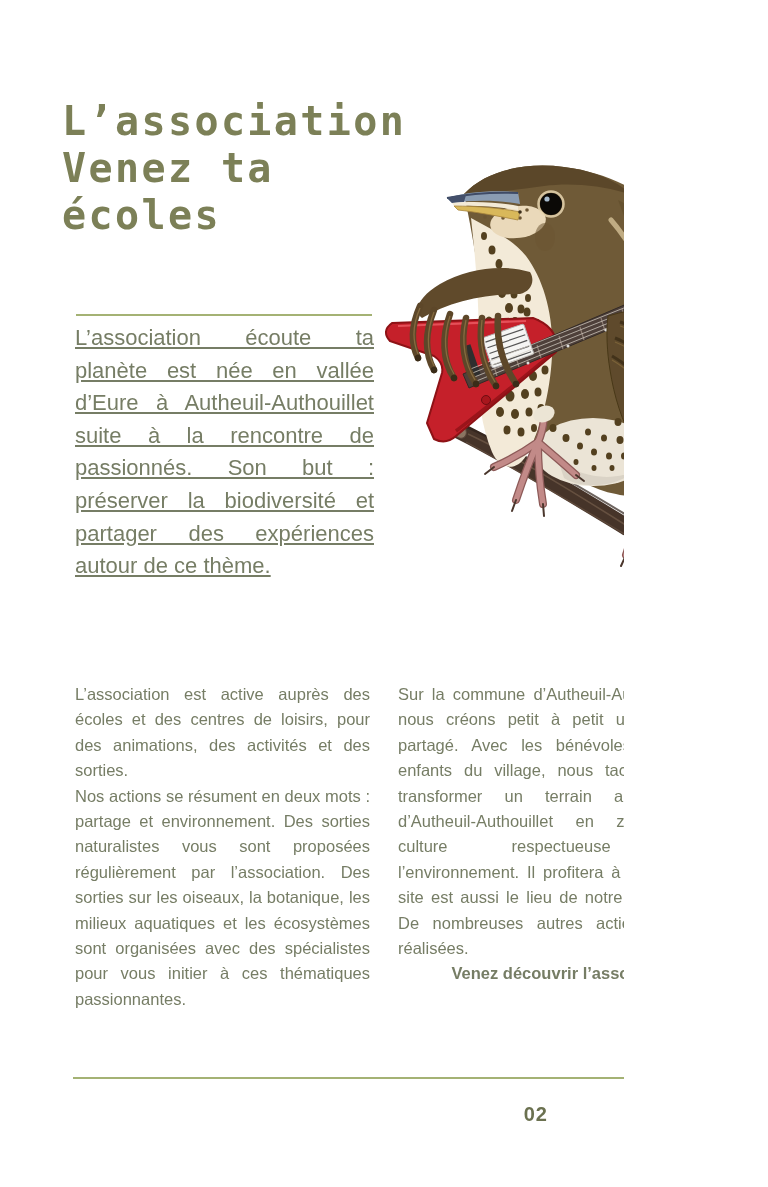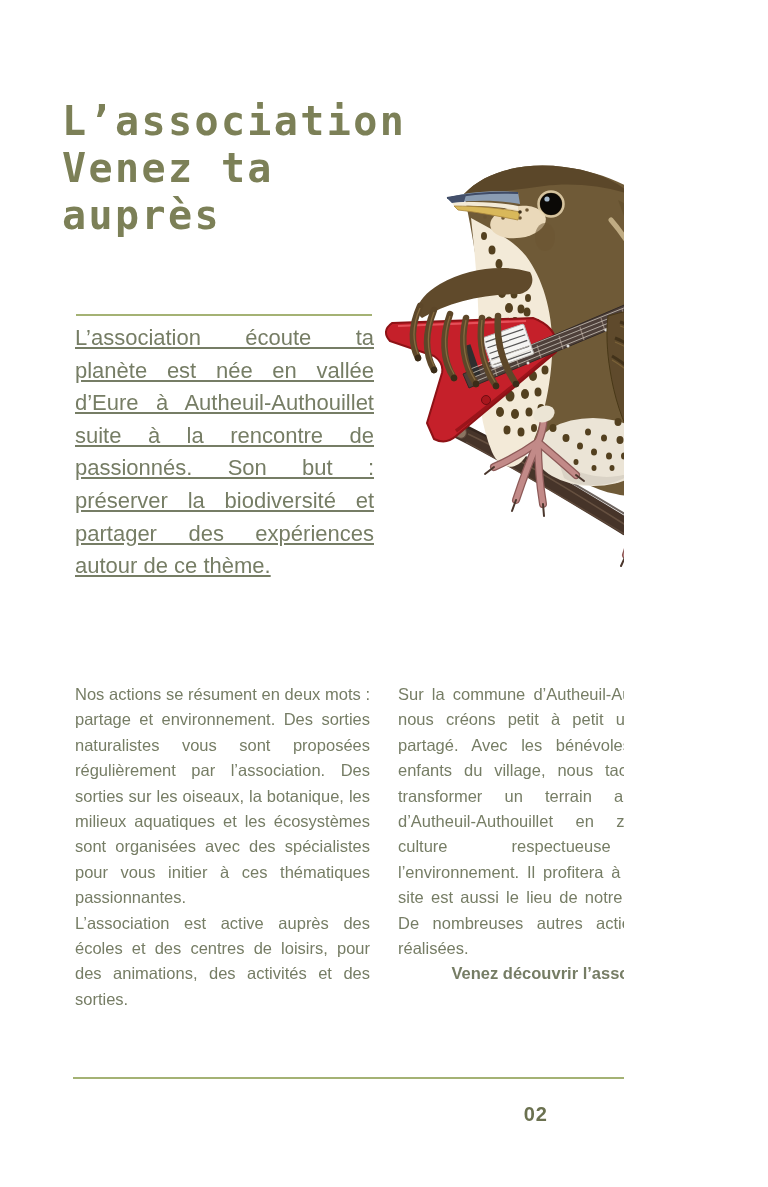--- a/index.html
+++ b/index.html
@@ -38,21 +38,21 @@
   .illustration{position:absolute;left:368px;top:160px;width:400px;height:470px;}
 </style>
 </head>
 <body>
 
 <div class="page">
 
   <h1 class="heading">
     <span>L’association</span>
     <span>Venez ta</span>
-    <span>auprès</span>
+    <span>écoles</span>
   </h1>
 
   <div class="rule rule-top"></div>
 
   <p class="intro">L’association écoute ta planète est née en vallée d’Eure à Autheuil-Authouillet suite à la rencontre de passionnés. Son but : préserver la biodiversité et partager des expériences autour de ce thème.</p>
 
   <svg class="illustration" viewBox="0 0 400 470" xmlns="http://www.w3.org/2000/svg">
 
     <g>
       <path d="M90,270 C150,300 230,350 300,392 C340,414 368,430 392,448" fill="none" stroke="#463429" stroke-width="17" stroke-linecap="round"></path>
@@ -306,22 +306,22 @@
     </g>
     <g>
       <ellipse cx="176" cy="254" rx="11" ry="8" transform="rotate(-20 176 254)" fill="#ece5d5"></ellipse>
       <ellipse cx="280" cy="262" rx="12" ry="9" transform="rotate(10 280 262)" fill="#dcd5c6"></ellipse>
       <ellipse cx="302" cy="300" rx="16" ry="9" transform="rotate(35 302 300)" fill="#efe8d8"></ellipse>
     </g>
   </svg>
 
   <div class="cols">
     <div class="col">
+      <p>L’association est active auprès des écoles et des centres de loisirs, pour des animations, des activités et des sorties.</p>
       <p>Nos actions se résument en deux mots : partage et environnement. Des sorties naturalistes vous sont proposées régulièrement par l’association. Des sorties sur les oiseaux, la botanique, les milieux aquatiques et les écosystèmes sont organisées avec des spécialistes pour vous initier à ces thématiques passionnantes.</p>
-      <p>L’association est active auprès des écoles et des centres de loisirs, pour des animations, des activités et des sorties.</p>
     </div>
     <div class="col">
       <p>Sur la commune d’Autheuil-Authouillet, nous créons petit à petit un verger partagé. Avec les bénévoles et les enfants du village, nous tachons de transformer un terrain au cœur d’Autheuil-Authouillet en zone de culture respectueuse de l’environnement. Il profitera à tous. Ce site est aussi le lieu de notre festival ! De nombreuses autres actions sont réalisées.</p>
       <p class="cta">Venez découvrir l’asso !</p>
     </div>
   </div>
 
   <div class="rule rule-bottom"></div>
 
   <div class="pageno">02</div>

